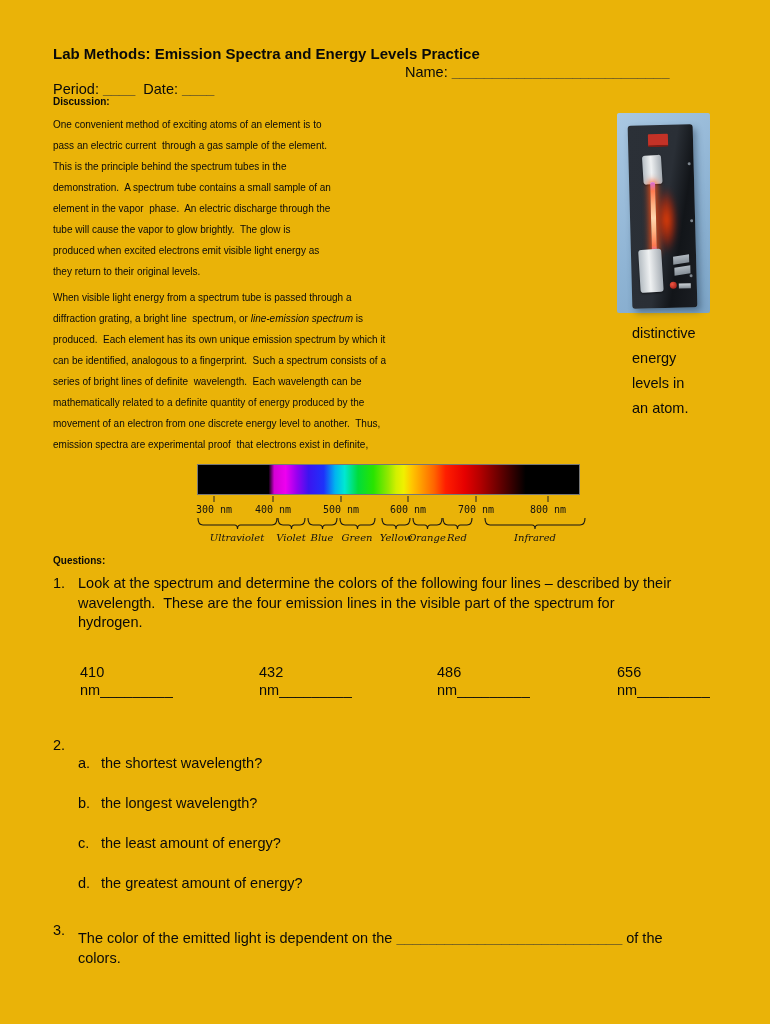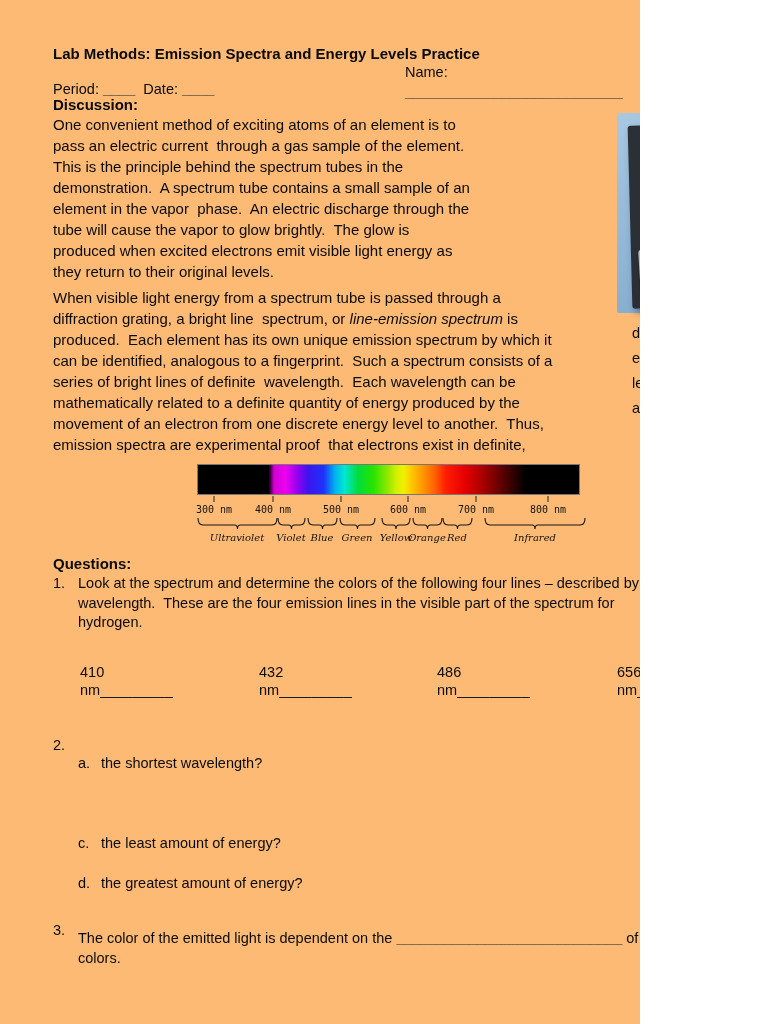--- a/index.html
+++ b/index.html
@@ -1,24 +1,24 @@
 <!DOCTYPE html>
 <html><head>
 <meta charset="utf-8">
 <style>
   html,body{margin:0;padding:0;background:#ffffff;}
-  .page{position:relative;width:640px;height:1024px;background:#fdba74;overflow:hidden;
+  .page{position:relative;width:770px;height:1024px;background:#eab308;overflow:hidden;
         font-family:"Liberation Sans","DejaVu Sans",sans-serif;color:#0a0a0a;}
   .abs{position:absolute;}
   .pre{white-space:pre-wrap;}
   .em{font-style:italic;}
-  .body-text{font-size:15px;line-height:21px;}
+  .body-text{font-size:10px;line-height:21px;}
   .q-text{font-size:14.5px;line-height:19.5px;}
   .title{font-size:15px;font-weight:bold;}
-  .h2{font-size:15px;font-weight:bold;}
+  .h2{font-size:10px;font-weight:bold;}
   .blank{color:#333;font-weight:bold;}
   .letter{display:inline-block;width:23px;}
   
   .photo{left:617px;top:113px;width:93px;height:200px;border-radius:2px;
          background:linear-gradient(135deg,#aac8e2 0%,#8fb4d4 55%,#7da5c7 100%);}
   .device{position:absolute;left:13px;top:12px;width:65px;height:183px;border-radius:3px;
           transform:rotate(-1.5deg);
           background:linear-gradient(100deg,#2b3037 0%,#2a2f36 52%,#121519 72%,#1b1e23 100%);
           box-shadow:3px 4px 7px rgba(25,45,65,.45);}
   .red-label{position:absolute;left:20px;top:9px;width:20px;height:11px;background:#c43227;
@@ -170,20 +170,21 @@
     <div class="pre">nm_________</div>
   </div>
   <div class="abs q-text" style="left:617px;top:663px;line-height:18px;">
     <div>656</div>
     <div class="pre">nm_________</div>
   </div>
 
   <div class="abs q-text" style="left:53px;top:736px;">2.</div>
 
   <div class="abs q-text pre" style="left:78px;top:754px;"><span class="letter">a.</span><span>the shortest wavelength?</span></div>
+  <div class="abs q-text pre" style="left:78px;top:794px;"><span class="letter">b.</span><span>the longest wavelength?</span></div>
   <div class="abs q-text pre" style="left:78px;top:834px;"><span class="letter">c.</span><span>the least amount of energy?</span></div>
   <div class="abs q-text pre" style="left:78px;top:874px;"><span class="letter">d.</span><span>the greatest amount of energy?</span></div>
 
   <div class="abs q-text" style="left:53px;top:921px;">3.</div>
   <div class="abs q-text" style="left:78px;top:921px;width:690px;margin-top:8px;">
     <div class="pre"><span>The color of the emitted light is dependent on the </span><span class="blank">____________________________</span><span> of the</span></div>
     <div class="pre">colors.</div>
   </div>
 
 </div>

